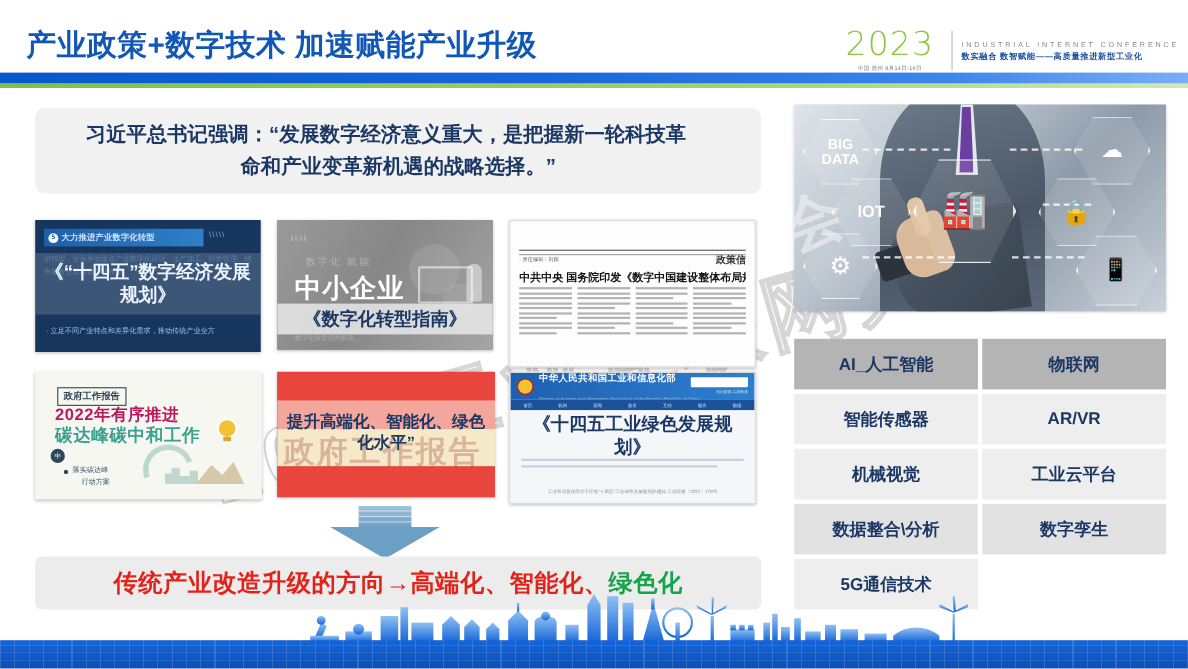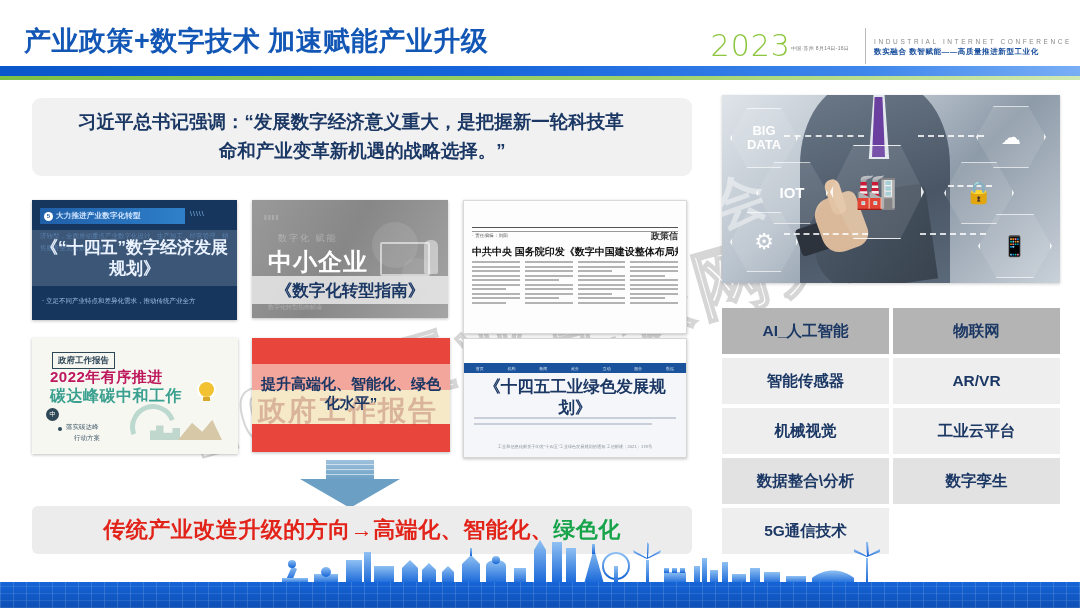--- a/index.html
+++ b/index.html
@@ -26,21 +26,21 @@
     position:absolute;left:0;top:76px;width:1080px;height:4px;
     background:linear-gradient(90deg,#7bc144 0%,#9ed36b 60%,#cfe9b4 100%);
   }
 
   
   .logo{position:absolute;right:8px;top:22px;height:48px;display:flex;align-items:center;}
   .logo-year{
     font-size:30px;font-weight:300;color:#8cc63f;letter-spacing:1px;
     line-height:1;font-family:"DejaVu Sans",sans-serif;
   }
-  .logo-year-wrap{display:flex;flex-direction:row;align-items:center;padding-right:8px;}
+  .logo-year-wrap{display:flex;flex-direction:column;align-items:center;padding-right:8px;}
   .logo-year-sub{font-size:5px;color:#7a7a7a;letter-spacing:.3px;margin-top:3px;white-space:nowrap;}
   .logo-div{width:1px;height:36px;background:#b9b9b9;margin:0 8px;}
   .logo-right{display:flex;flex-direction:column;}
   .logo-cn{font-size:21px;font-weight:bold;color:#1a4f9c;letter-spacing:5px;line-height:1.05;white-space:nowrap;}
   .logo-en{font-size:6.5px;color:#8a8a8a;letter-spacing:2.6px;white-space:nowrap;margin-top:2px;}
   .logo-tag{font-size:7.5px;color:#1a4f9c;letter-spacing:.6px;white-space:nowrap;margin-top:2px;font-weight:bold;}
 
   
   .quote{
     position:absolute;left:32px;top:98px;width:660px;height:78px;
@@ -362,20 +362,29 @@
   <div class="card" id="card5">
     <div class="s1"></div>
     <div class="s2"></div>
     <div class="s3"></div>
     <div class="s4"></div>
     <div class="ghost">政府工作报告</div>
     <div class="overlay">提升高端化、智能化、绿色化水平”</div>
   </div>
 
   <div class="card" id="card6">
+    <div class="g-top">
+      <span class="g-emb"></span>
+      <span>
+        <span class="g-name">中华人民共和国工业和信息化部</span><br>
+        <span class="g-en">Ministry of Industry and Information Technology of the People's Republic of China</span>
+      </span>
+      <span class="g-search"></span>
+      <span class="g-search2">站内搜索   高级检索</span>
+    </div>
     <div class="g-nav">
       <span>首页</span>
       <span>机构</span>
       <span>新闻</span>
       <span>政务</span>
       <span>互动</span>
       <span>服务</span>
       <span>数据</span>
     </div>
     <div class="g-body">

